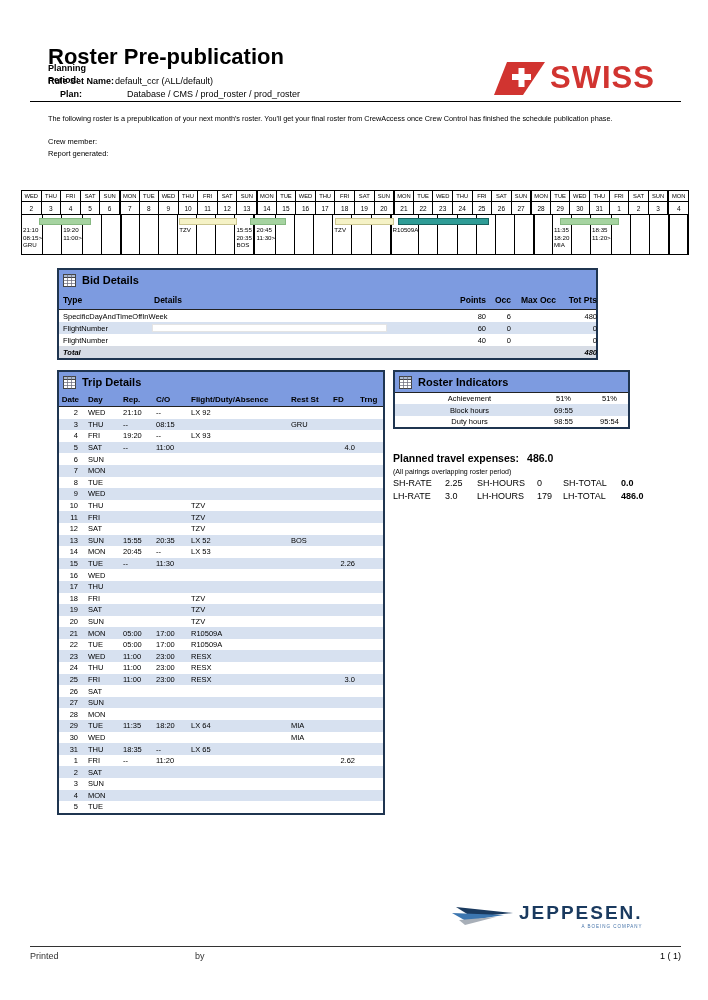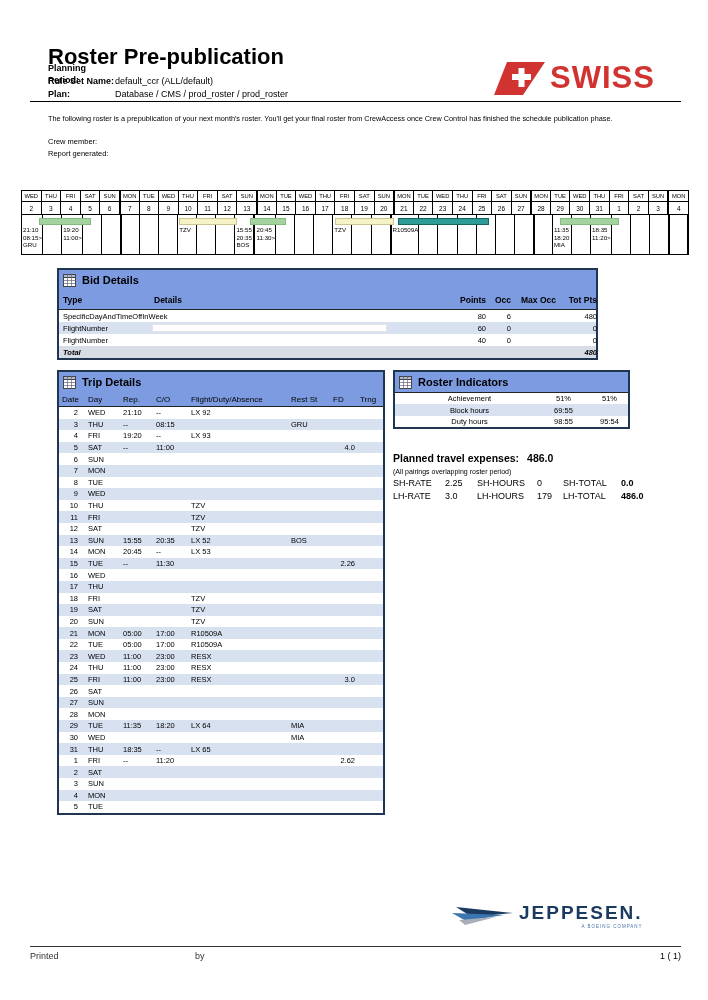--- a/index.html
+++ b/index.html
@@ -6,21 +6,21 @@
   html,body { background:#e8e8e8; }
   .page {
     position:relative; width:708px; height:1000px; background:#fff;
     font-family:"Liberation Sans", sans-serif; color:#000; overflow:hidden;
     margin:0 auto;
   }
   
   .title { position:absolute; left:48px; top:44px; font-size:22px; font-weight:bold; }
   .hfield { position:absolute; left:48px; font-size:9px; line-height:12px; }
   .hfield .lbl { font-weight:bold; display:inline-block; width:67px; }
-  .hf0 { top:62px; } .hf1 { top:75px; } .hf2 { top:88px; }
+  .hf0 { top:62px; } .hf1 { top:75px; } .hf2 { top:88px;margin-left:12px; }
   .rule1 { position:absolute; left:30px; top:101px; width:651px; border-top:1px solid #000; }
   .swiss { position:absolute; left:492px; top:60px; display:flex; align-items:flex-start; }
   .swiss-text { font-size:31px; font-weight:bold; color:#D13430; letter-spacing:1px; line-height:36px; margin-left:4px; }
   
   .disclaimer { position:absolute; left:48px; top:114px; width:625px; font-size:7.3px; }
   .crew { position:absolute; left:48px; top:137px; font-size:7.5px; }
   .repgen { position:absolute; left:48px; top:149px; font-size:7.5px; }
   
   .cal { position:absolute; left:21px; top:190px; width:668px; border:1.5px solid #000; background:#fff; }
   .cal-rowgrid { display:grid; grid-template-columns:repeat(34,1fr); }
@@ -45,21 +45,21 @@
   .bid-body { border-top:1.5px solid #222; }
   .brow { display:grid; grid-template-columns:93px 237px 100px 25px 45px 41px; height:12px; align-items:center; font-size:7.5px; }
   .brow.alt { background:#D7E1F0; }
   .brow.total { background:#D7DCE5; font-weight:bold;font-style:italic; }
   .bc.c0,.bh.c0 { padding-left:4px; }
   .bh.c1 { padding-left:2px; }
   .num { text-align:right; padding-right:3px; }
   .bid-box { width:235px; height:8px; background:#fff; border:0.5px solid #e4e4e4; }
   
   .trip { left:57px; top:370px; width:328px; }
-  .trip-head { display:grid; grid-template-columns:26px 35px 33px 35px 100px 42px 27px 30px; background:#7D9BE0; height:14px; align-items:center; font-size:8px; font-weight:normal; }
+  .trip-head { display:grid; grid-template-columns:26px 35px 33px 35px 100px 42px 27px 30px; background:#7D9BE0; height:14px; align-items:center; font-size:8px; font-weight:bold; }
   .trip-body { border-top:1.5px solid #222; }
   .trow { display:grid; grid-template-columns:26px 35px 33px 35px 100px 42px 27px 30px; height:11.6px; align-items:center; font-size:7.5px; }
   .trow.alt { background:#D7E1F0; }
   .tc.c0 { text-align:right; padding-right:7px; }
   .tc.c1,.tc.c2,.tc.c3,.tc.c4,.tc.c5 { padding-left:3px; }
   .tc.c6 { text-align:right; padding-right:2px; }
   .tc.c7 { padding-left:3px; }
   .th.c0 { text-align:right; padding-right:6px; }
   .th.c1,.th.c2,.th.c3,.th.c4,.th.c5,.th.c6,.th.c7 { padding-left:3px; }
   

